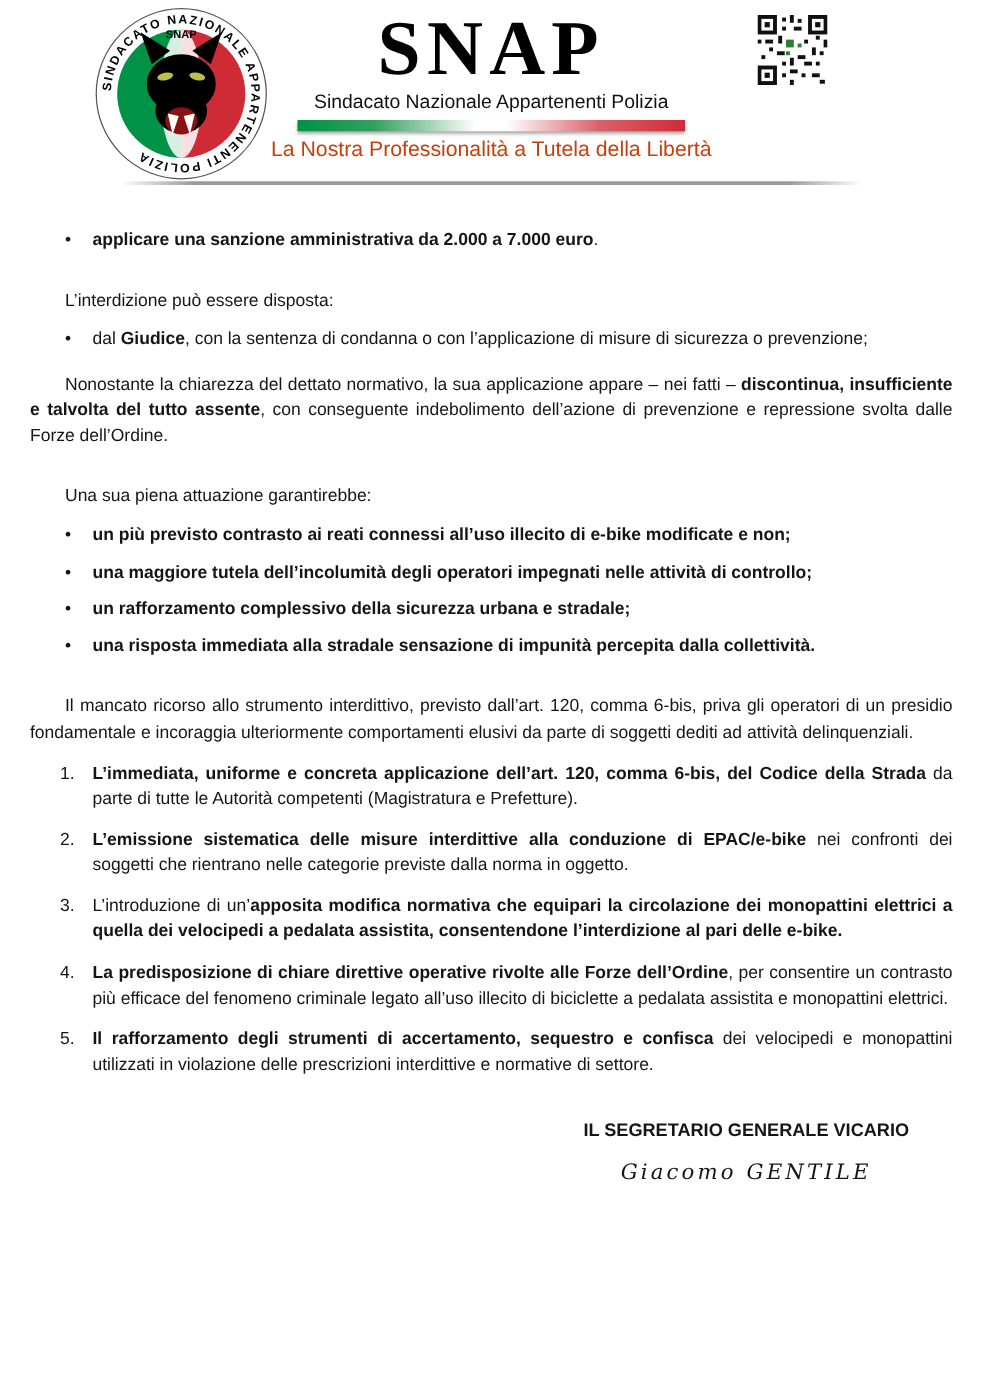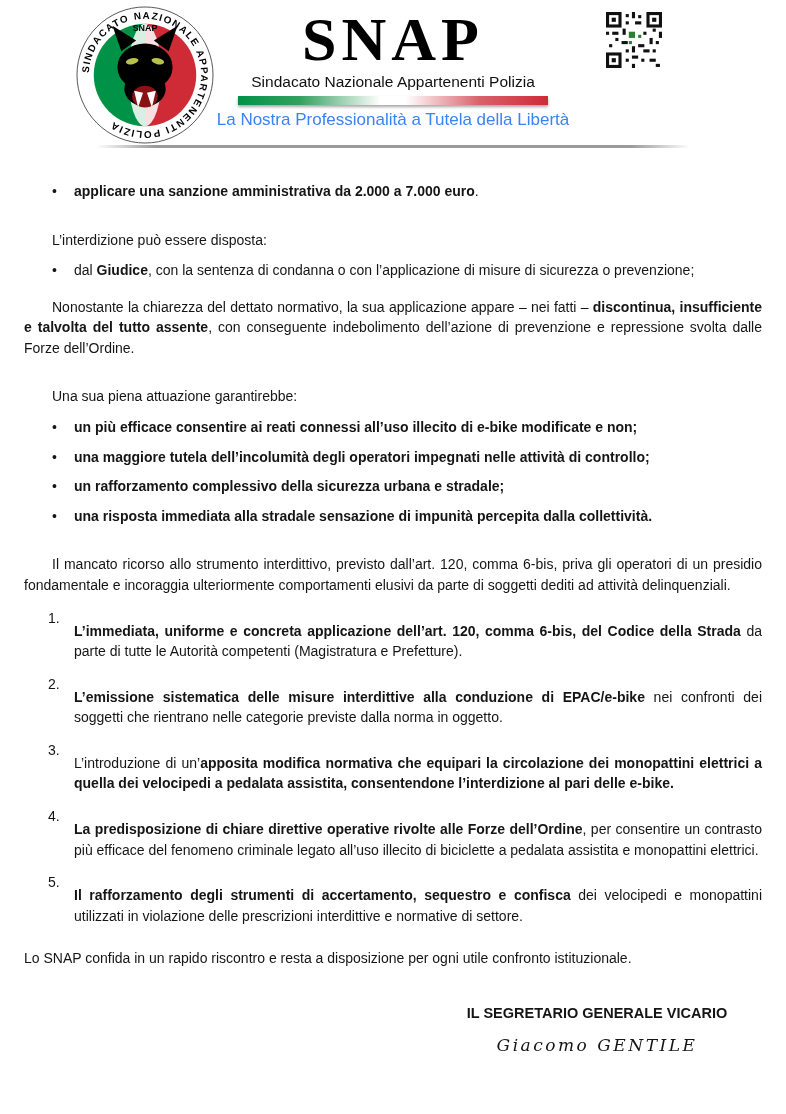--- a/index.html
+++ b/index.html
@@ -20,39 +20,39 @@
   .masthead-title {
     font-family: "Liberation Serif", serif; font-weight: bold;
     font-size: 62px; line-height: 1.02; letter-spacing: 5px; color: #000;
   }
   .masthead-subtitle { font-size: 15.5px; margin-top: 2px; color: #111; }
   .tricolor {
     height: 9px; width: 310px; margin: 5px auto 5px;
     background: linear-gradient(90deg, #009246 0%, #34a05f 20%, #ffffff 46%, #ffffff 54%, #d8616a 78%, #ce2b37 100%);
     box-shadow: 0 2px 3px rgba(0,0,0,0.35);
   }
-  .masthead-tagline { font-size: 17px; color: #3b82f6; padding-bottom: 4px; }
+  .masthead-tagline { font-size: 17px; color: #c2410c; padding-bottom: 4px; }
   .header-rule {
     position: absolute; left: 72px; right: 72px; bottom: 4px; height: 3px; border-radius: 2px;
     background: linear-gradient(90deg, rgba(140,140,140,0) 0%, #9a9a9a 10%, #9a9a9a 90%, rgba(140,140,140,0) 100%);
   }
 
   
   main { flex: 1 1 auto; padding-top: 22px; line-height: 1.47; }
   p { margin: 0; }
   .para { text-align: justify; text-indent: 28px; margin-top: 16px; }
   .gap-lg { margin-top: 28px; }
   .bullet-row { display: flex; margin: 7px 0 7px 28px; }
   .bullet-row::before { content: "\2022"; width: 22px; flex: none; }
   .bullet-row p { flex: 1; text-align: justify; }
   .bullets { margin-top: 10px; }
   .benefits .bullet-row { margin-top: 9px; margin-bottom: 9px; }
   .num-row { display: flex; margin: 12px 0 12px 24px; }
   .num-row .num { width: 26px; flex: none; }
-  .num-row p { flex: 1; text-align: justify; margin-top: 13px; }
+  .num-row p { flex: 1; text-align: justify; }
   .closing { margin-top: 22px; text-indent: 0; text-align: left; }
 
   
   .signature { width: 330px; margin: 34px 0 0 auto; text-align: center; flex: none; }
   .sig-role { font-weight: bold; font-size: 14.5px; }
   .sig-name {
     font-family: "DejaVu Serif", serif; font-style: italic;
     font-size: 17px; letter-spacing: 2.5px; margin-top: 9px;
   }
 </style>
@@ -165,21 +165,21 @@
         <p><span>dal </span><span style="font-weight: bold;">Giudice</span><span>, con la sentenza di condanna o con l’applicazione di misure di sicurezza o prevenzione;</span></p>
       </div>
     </div>
 
     <p class="para"><span>Nonostante la chiarezza del dettato normativo, la sua applicazione appare – nei fatti – </span><span style="font-weight: bold;">discontinua, insufficiente e talvolta del tutto assente</span><span>, con conseguente indebolimento dell’azione di prevenzione e repressione svolta dalle Forze dell’Ordine.</span></p>
 
     <p class="para gap-lg">Una sua piena attuazione garantirebbe:</p>
 
     <div class="bullets benefits gap-lg">
       <div class="bullet-row">
-        <p><span style="font-weight: bold;">un più efficace consentire ai reati connessi all’uso illecito di e-bike modificate e non;</span></p>
+        <p><span style="font-weight: bold;">un più previsto contrasto ai reati connessi all’uso illecito di e-bike modificate e non;</span></p>
       </div>
       <div class="bullet-row">
         <p><span style="font-weight: bold;">una maggiore tutela dell’incolumità degli operatori impegnati nelle attività di controllo;</span></p>
       </div>
       <div class="bullet-row">
         <p><span style="font-weight: bold;">un rafforzamento complessivo della sicurezza urbana e stradale;</span></p>
       </div>
       <div class="bullet-row">
         <p><span style="font-weight: bold;">una risposta immediata alla stradale sensazione di impunità percepita dalla collettività.</span></p>
       </div>
@@ -204,21 +204,20 @@
       <div class="num-row">
         <span class="num">4.</span>
         <p><span style="font-weight: bold;">La predisposizione di chiare direttive operative rivolte alle Forze dell’Ordine</span><span>, per consentire un contrasto più efficace del fenomeno criminale legato all’uso illecito di biciclette a pedalata assistita e monopattini elettrici.</span></p>
       </div>
       <div class="num-row">
         <span class="num">5.</span>
         <p><span style="font-weight: bold;">Il rafforzamento degli strumenti di accertamento, sequestro e confisca</span><span> dei velocipedi e monopattini utilizzati in violazione delle prescrizioni interdittive e normative di settore.</span></p>
       </div>
     </div>
 
-    <p class="para closing">Lo SNAP confida in un rapido riscontro e resta a disposizione per ogni utile confronto istituzionale.</p>
 
     <div class="signature">
       <div class="sig-role">IL SEGRETARIO GENERALE VICARIO</div>
       <div class="sig-name">Giacomo GENTILE</div>
     </div>
   </main>
 
 </div>
 
 </body></html>

